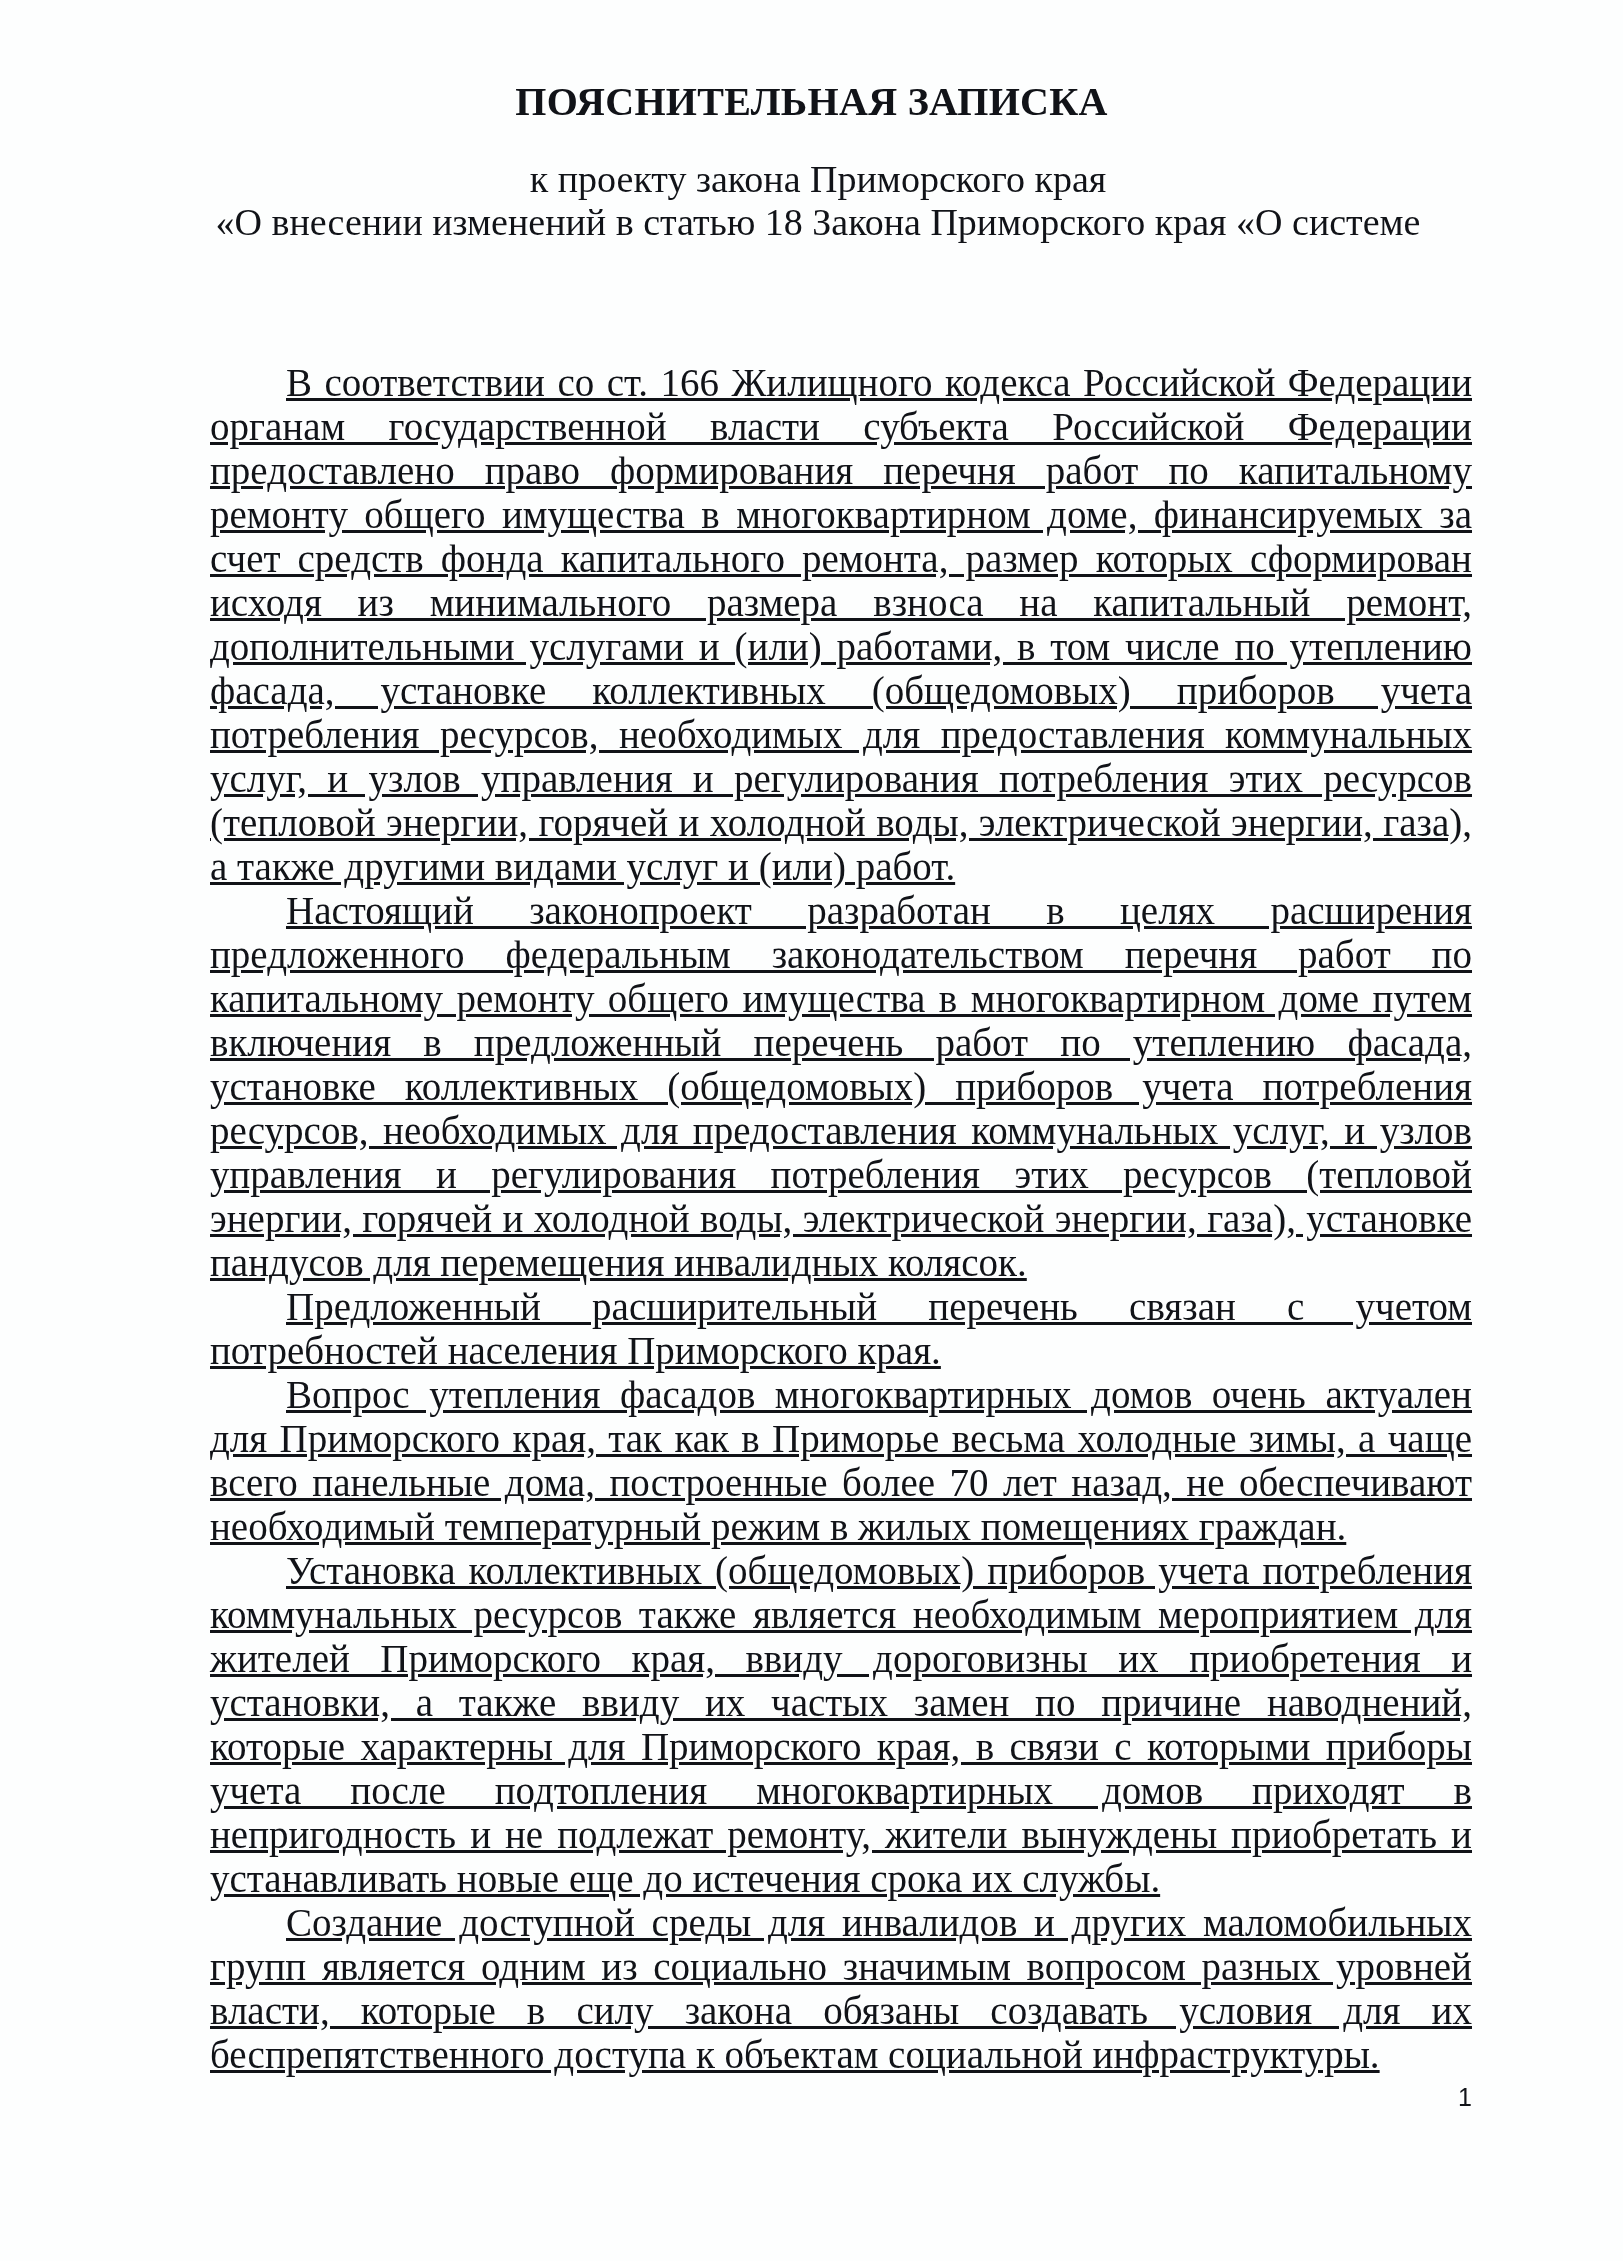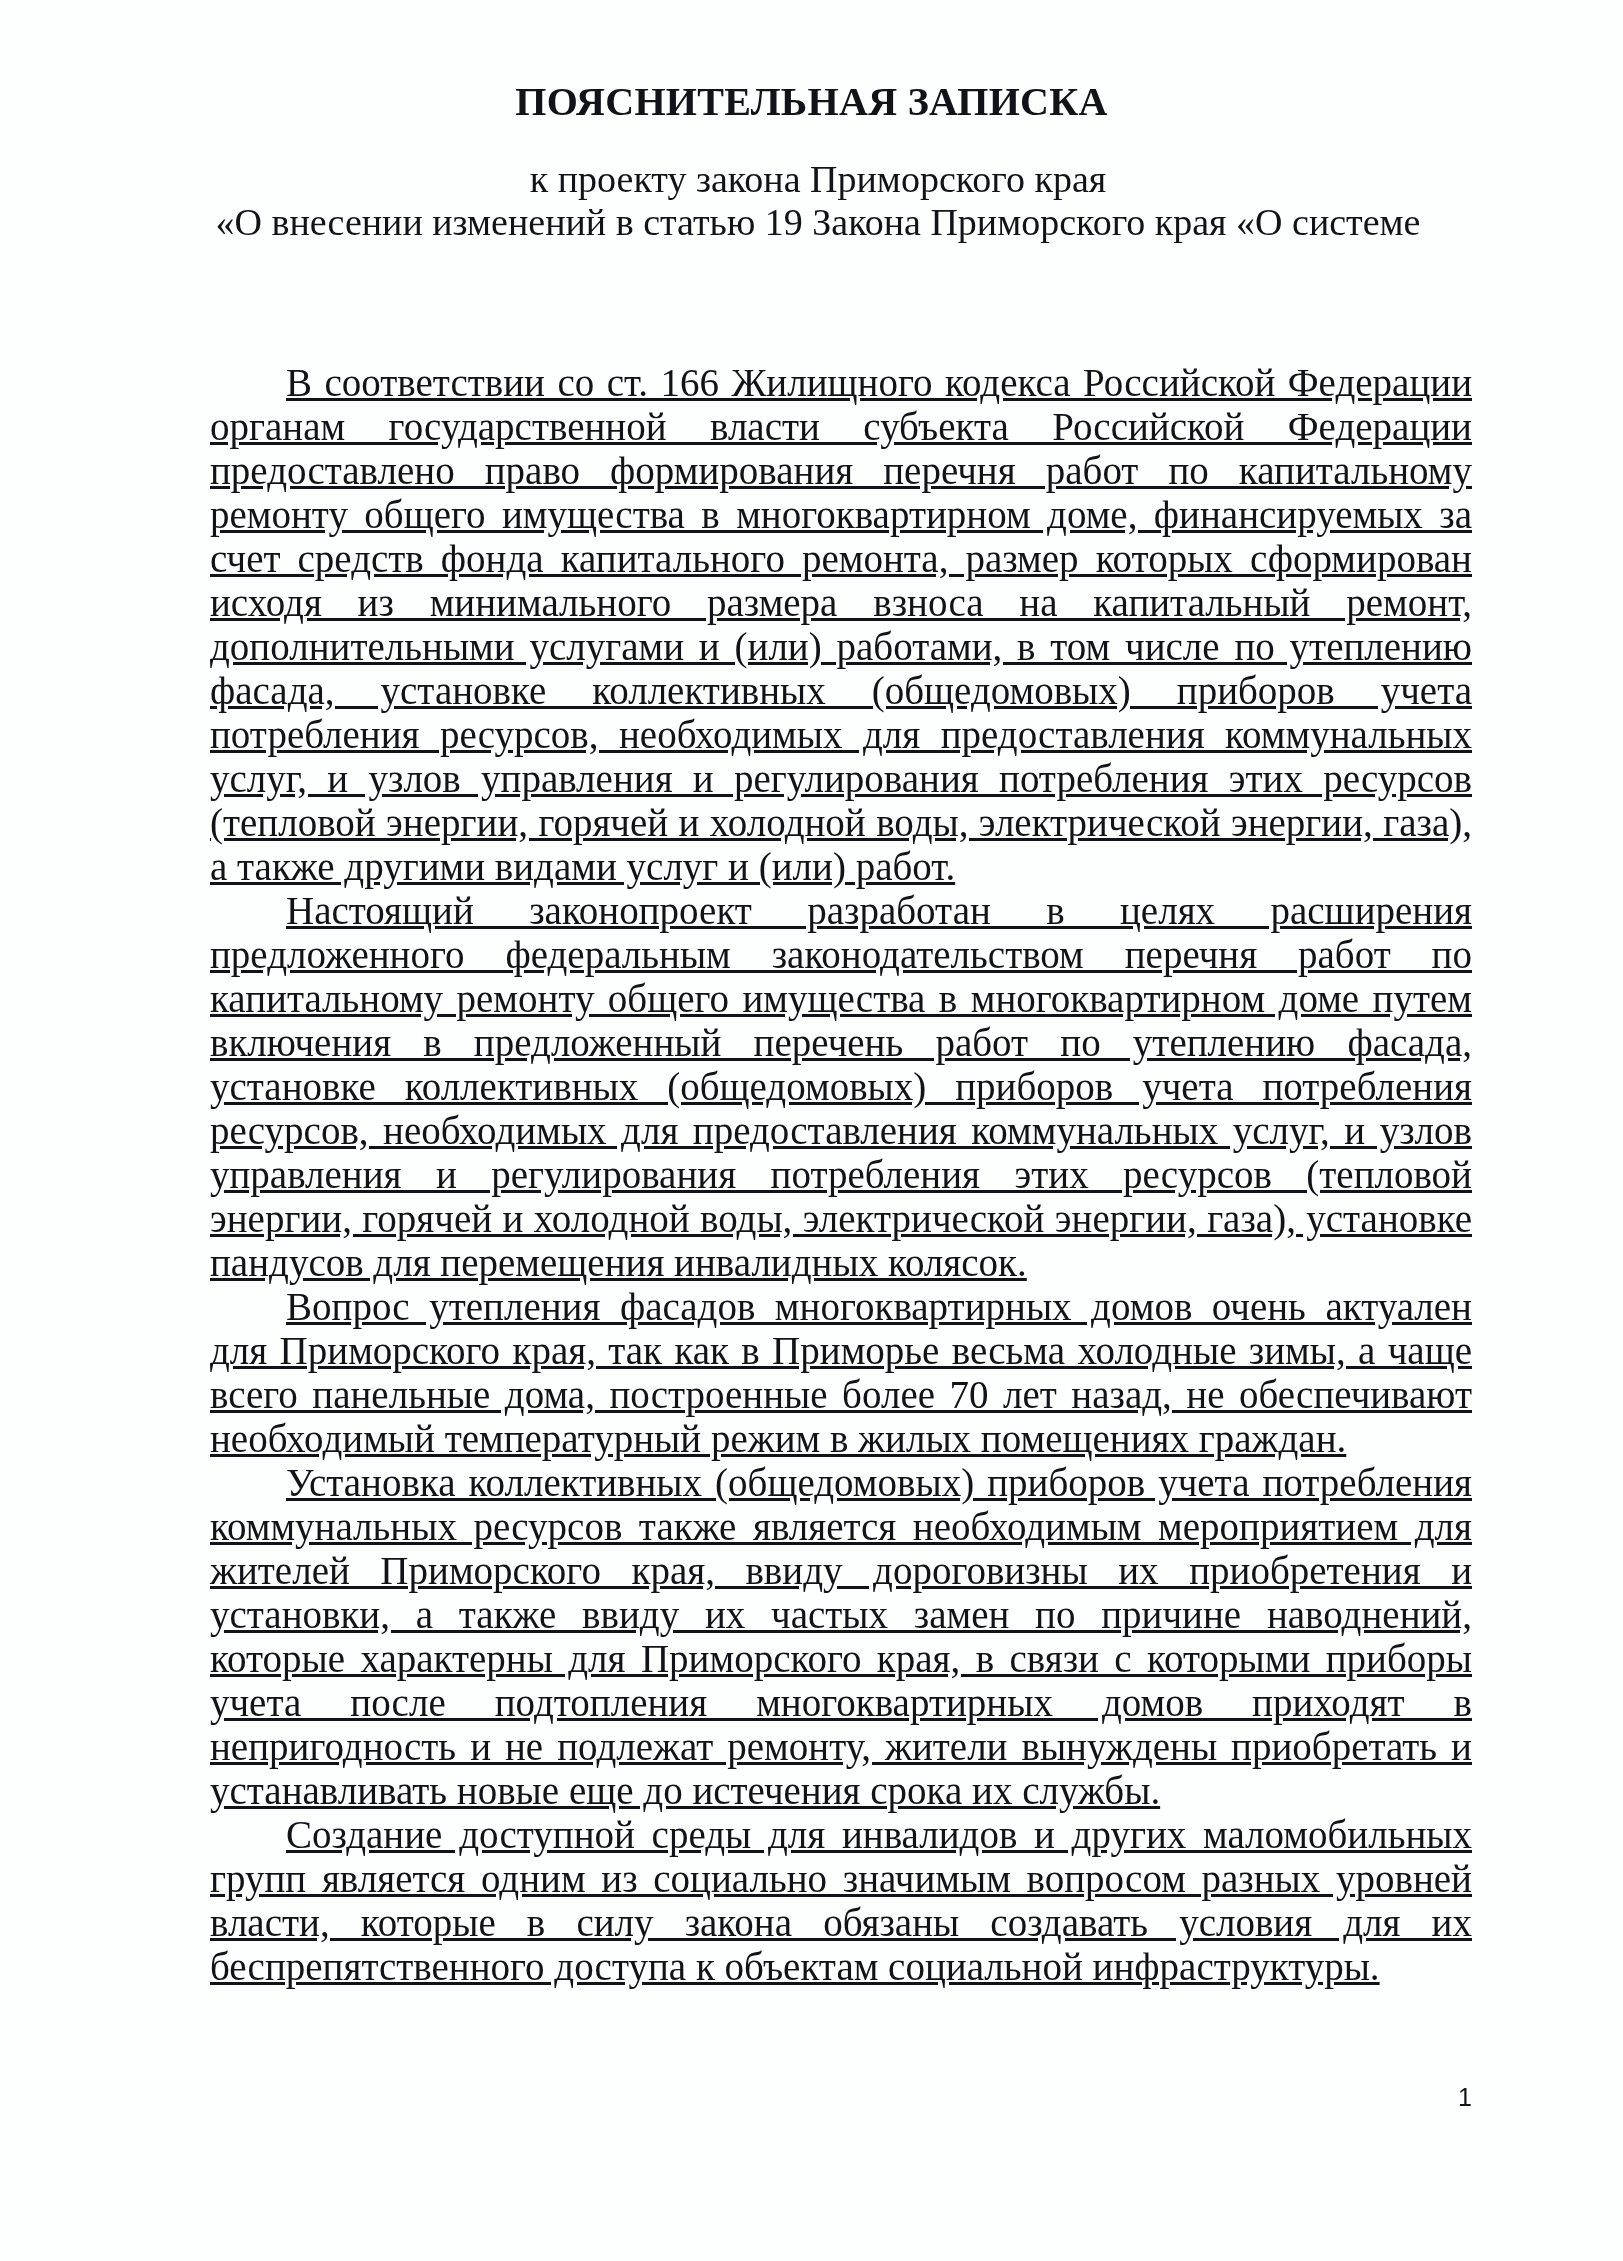--- a/index.html
+++ b/index.html
@@ -31,26 +31,27 @@
     }
   </style>
 </head>
 <body>
 
 <div class="page">
   <div class="title">ПОЯСНИТЕЛЬНАЯ ЗАПИСКА</div>
 
   <div class="subtitle">
     <div>к проекту закона Приморского края</div>
-    <div>«О внесении изменений в статью 19 Закона Приморского края «О системе</div>
+    <div>«О внесении изменений в статью 18 Закона Приморского края «О системе</div>
   </div>
 
   <div class="body">
     <p>В соответствии со ст. 166 Жилищного кодекса Российской Федерации органам государственной власти субъекта Российской Федерации предоставлено право формирования перечня работ по капитальному ремонту общего имущества в многоквартирном доме, финансируемых за счет средств фонда капитального ремонта, размер которых сформирован исходя из минимального размера взноса на капитальный ремонт, дополнительными услугами и (или) работами, в том числе по утеплению фасада, установке коллективных (общедомовых) приборов учета потребления ресурсов, необходимых для предоставления коммунальных услуг, и узлов управления и регулирования потребления этих ресурсов (тепловой энергии, горячей и холодной воды, электрической энергии, газа), а также другими видами услуг и (или) работ.</p>
     <p>Настоящий законопроект разработан в целях расширения предложенного федеральным законодательством перечня работ по капитальному ремонту общего имущества в многоквартирном доме путем включения в предложенный перечень работ по утеплению фасада, установке коллективных (общедомовых) приборов учета потребления ресурсов, необходимых для предоставления коммунальных услуг, и узлов управления и регулирования потребления этих ресурсов (тепловой энергии, горячей и холодной воды, электрической энергии, газа), установке пандусов для перемещения инвалидных колясок.</p>
+    <p>Предложенный расширительный перечень связан с учетом потребностей населения Приморского края.</p>
     <p>Вопрос утепления фасадов многоквартирных домов очень актуален для Приморского края, так как в Приморье весьма холодные зимы, а чаще всего панельные дома, построенные более 70 лет назад, не обеспечивают необходимый температурный режим в жилых помещениях граждан.</p>
     <p>Установка коллективных (общедомовых) приборов учета потребления коммунальных ресурсов также является необходимым мероприятием для жителей Приморского края, ввиду дороговизны их приобретения и установки, а также ввиду их частых замен по причине наводнений, которые характерны для Приморского края, в связи с которыми приборы учета после подтопления многоквартирных домов приходят в непригодность и не подлежат ремонту, жители вынуждены приобретать и устанавливать новые еще до истечения срока их службы.</p>
     <p>Создание доступной среды для инвалидов и других маломобильных групп является одним из социально значимым вопросом разных уровней власти, которые в силу закона обязаны создавать условия для их беспрепятственного доступа к объектам социальной инфраструктуры.</p>
   </div>
 
   <div class="page-num">1</div>
 </div>
 
 
 </body></html>

